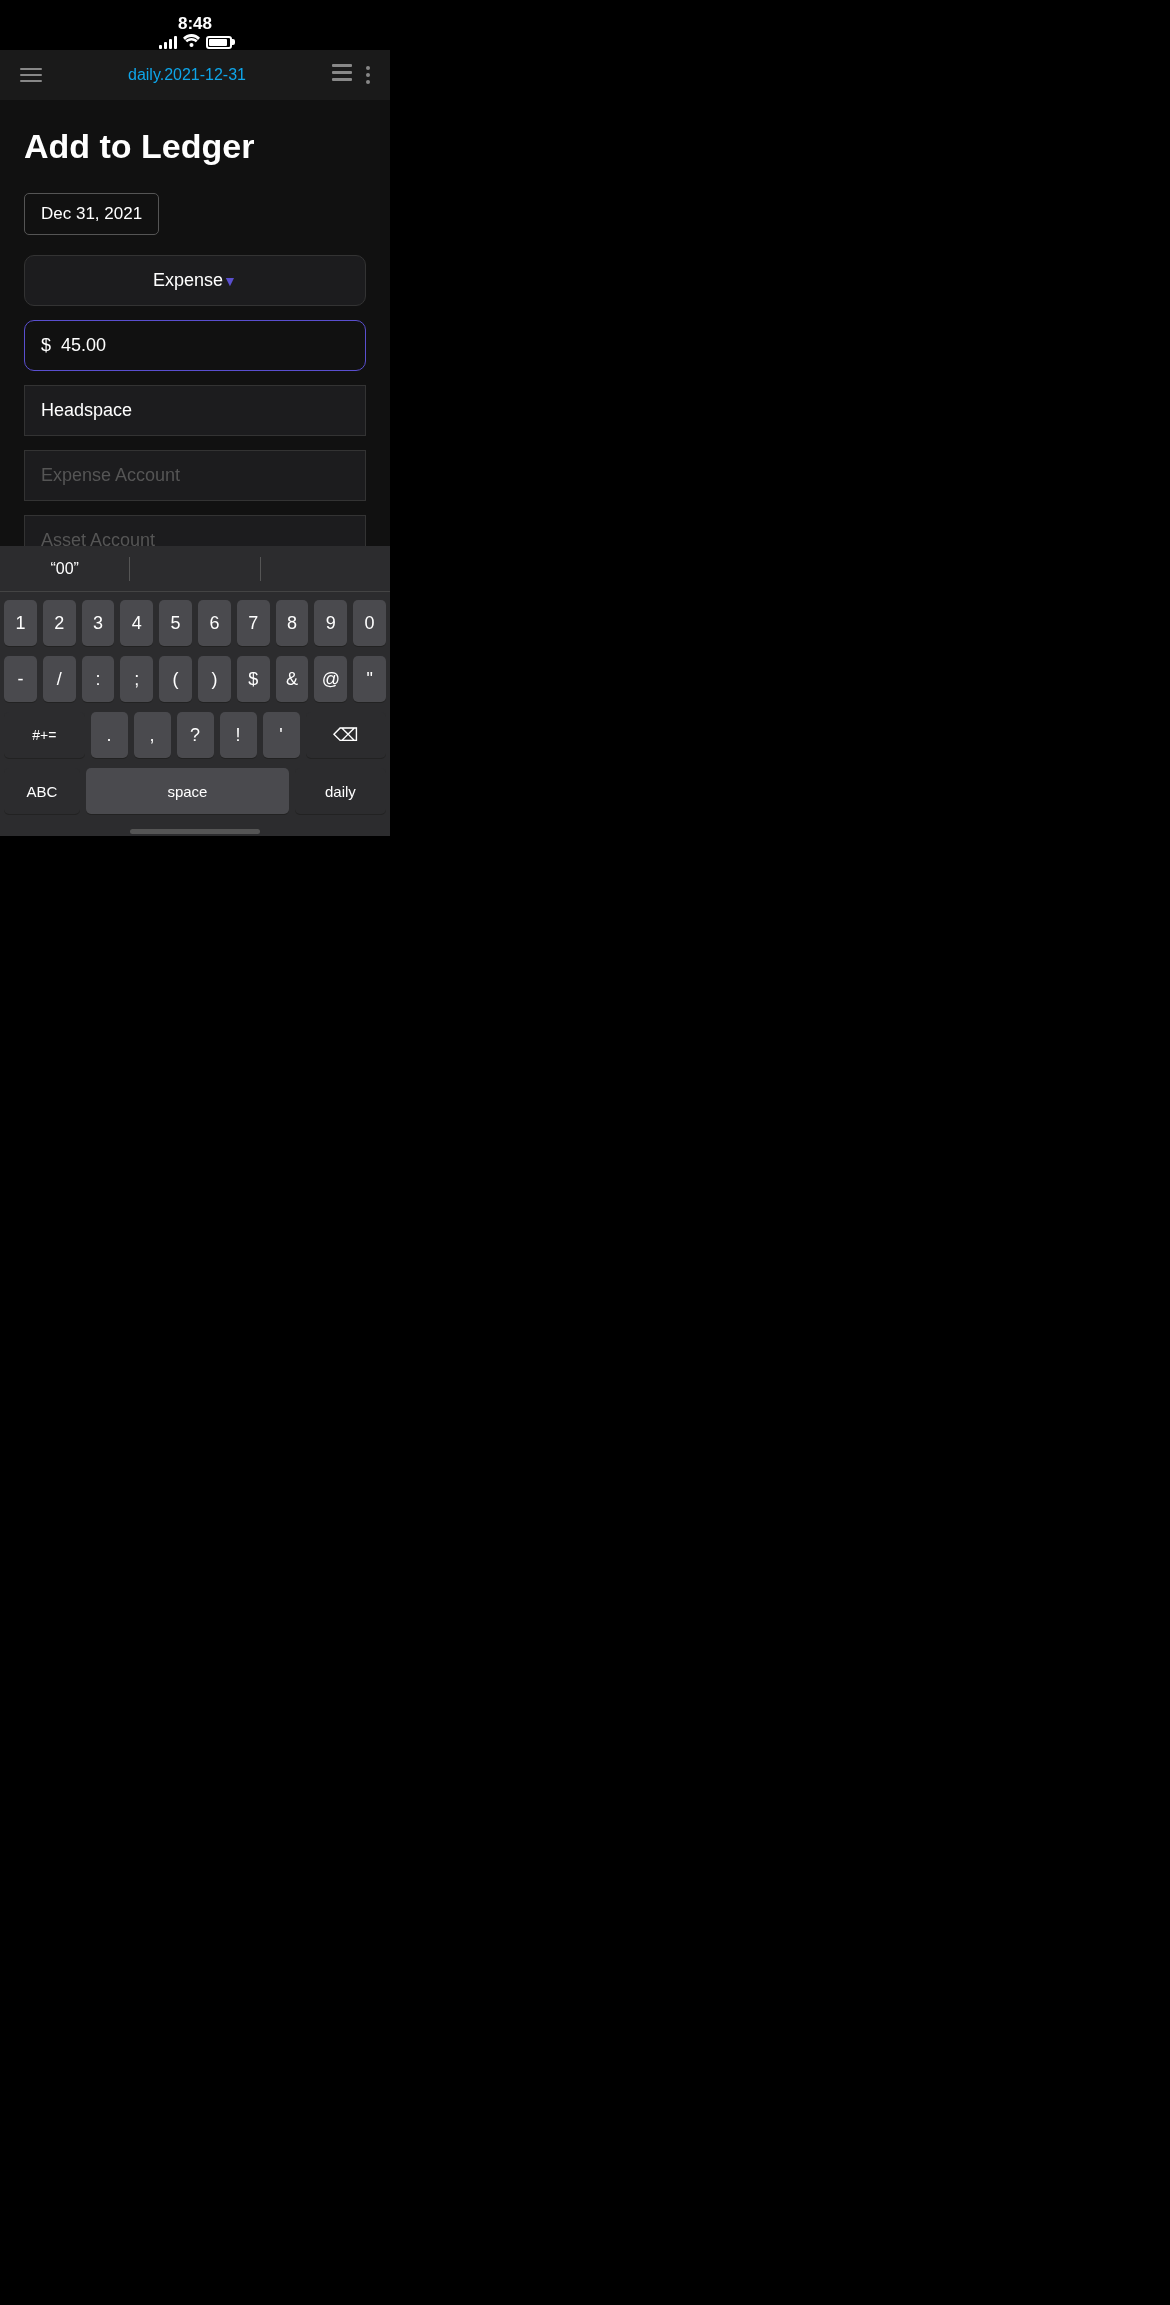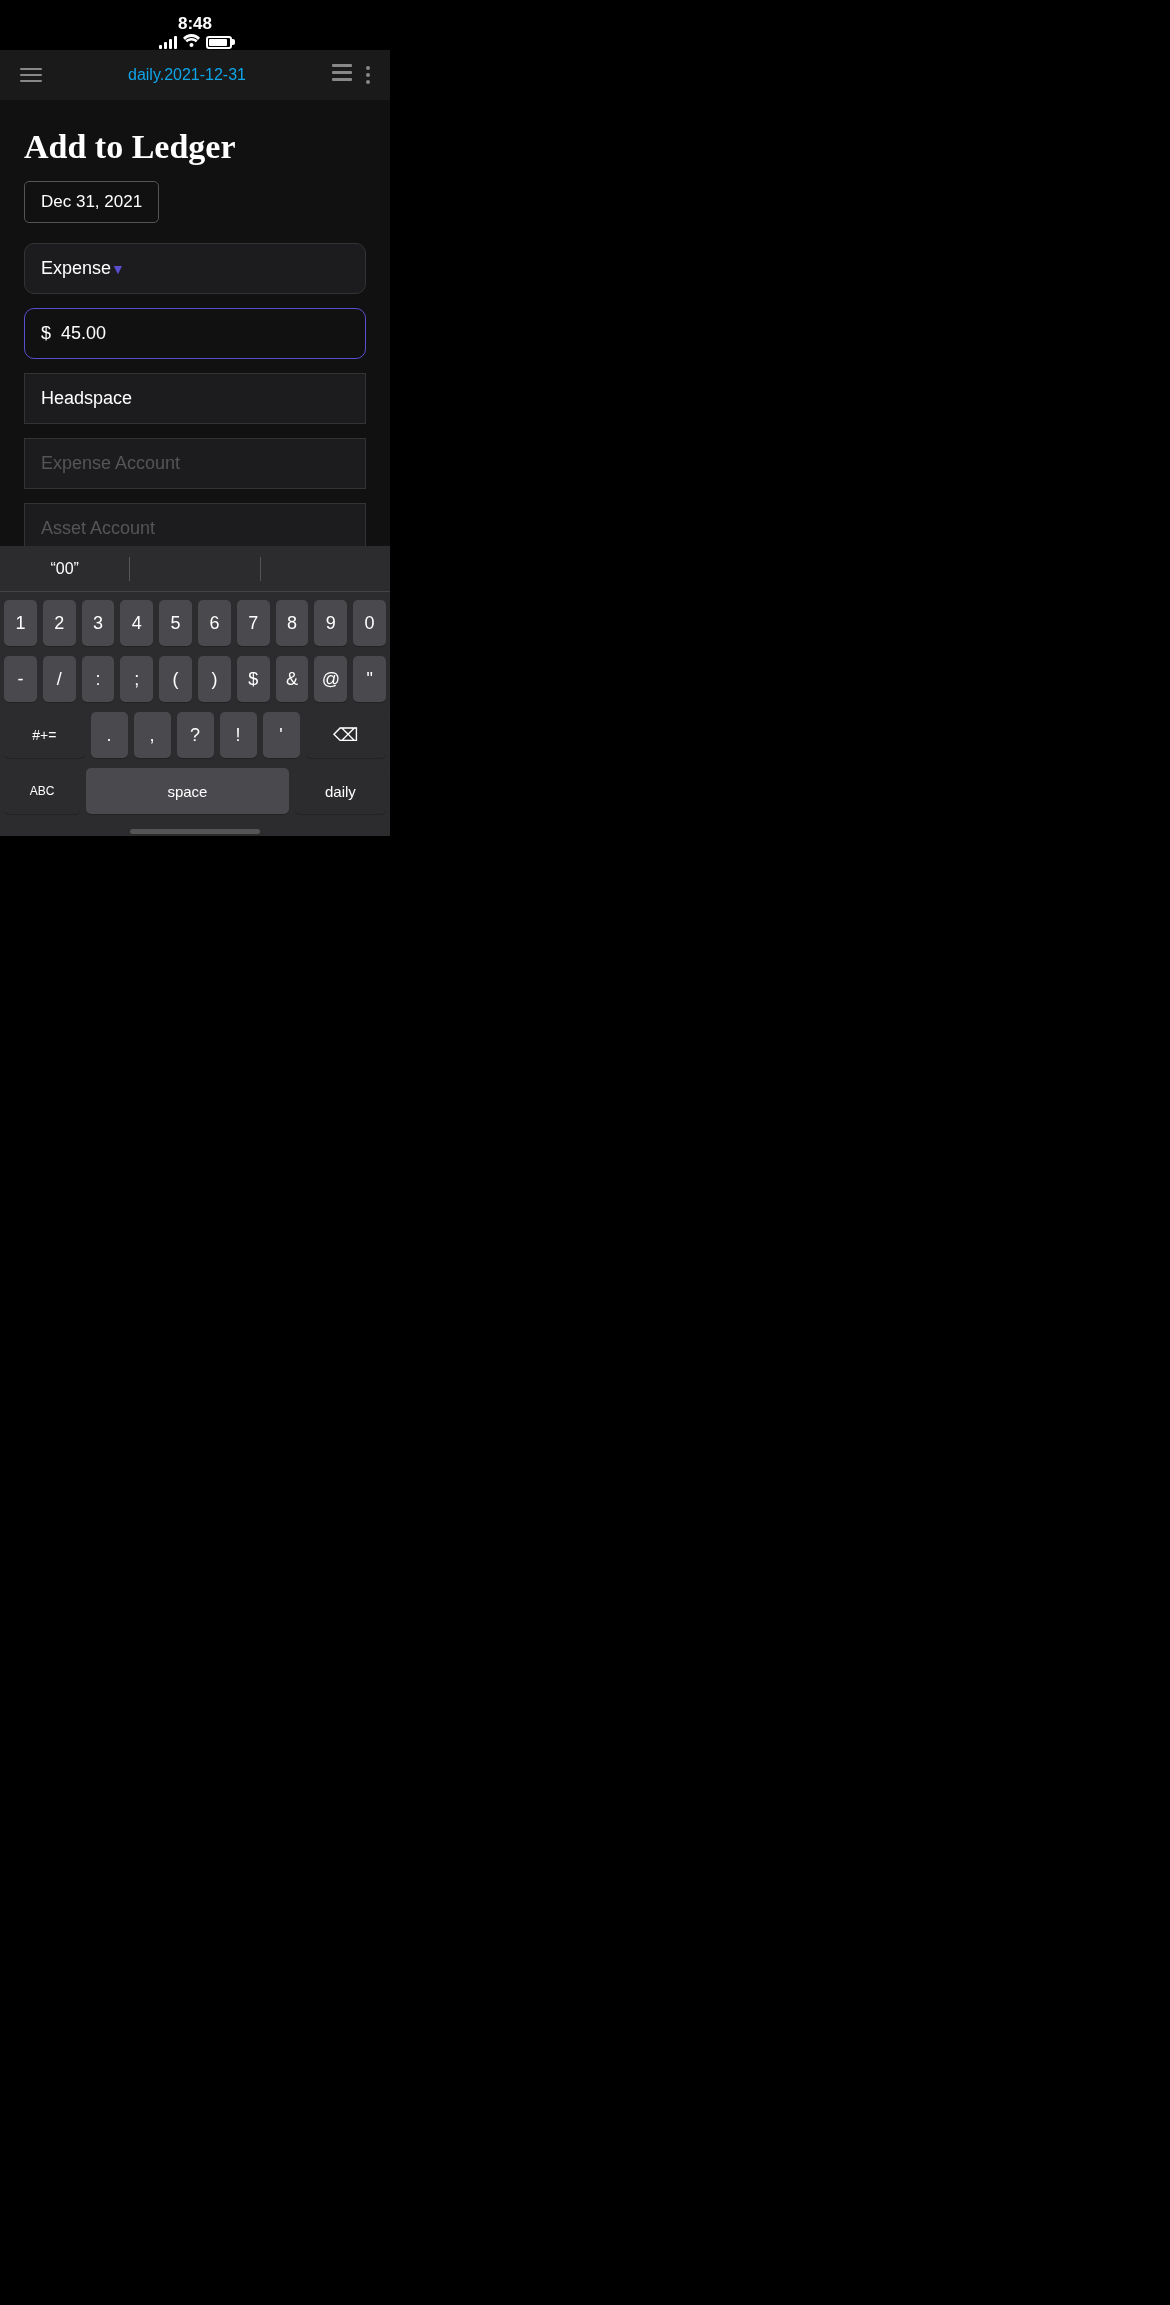--- a/index.html
+++ b/index.html
@@ -149,23 +149,22 @@
     .main-content {
       background: #111;
       padding: 28px 24px 20px;
       flex: 1;
     }
 
     .page-title {
       font-size: 34px;
       font-weight: 700;
       color: #fff;
-      margin-bottom: 16px;
+      margin-bottom: 28px;
       line-height: 1.1;
-      font-family: Liberation Serif, serif;
     }
 
     .date-button {
       display: inline-block;
       border: 1.5px solid #555;
       border-radius: 5px;
       padding: 10px 16px;
       font-size: 17px;
       color: #fff;
       background: transparent;
@@ -175,21 +174,21 @@
 
     .type-select {
       width: 100%;
       background: #1c1c1e;
       border: 1px solid #333;
       border-radius: 10px;
       padding: 14px 16px;
       font-size: 18px;
       color: #fff;
       display: flex;
-      justify-content: flex-start;
+      justify-content: center;
       align-items: center;
       margin-bottom: 14px;
       cursor: pointer;
     }
 
     .dropdown-arrow {
       color: #5a4fcf;
       font-size: 14px;
     }
 
@@ -450,21 +449,21 @@
       <div class="key">,</div>
       <div class="key">?</div>
       <div class="key">!</div>
       <div class="key">'</div>
       <div class="key key-dark key-wide key-backspace">
         <span class="backspace-symbol">⌫</span>
       </div>
     </div>
 
     <div class="key-row">
-      <div class="key key-dark key-wide" style="font-size:12px">ABC</div>
+      <div class="key key-dark key-wide" style="font-size:15px">ABC</div>
       <div class="key key-space" style="font-size:15px; max-width: none; flex: 4;">space</div>
       <div class="key key-dark key-return" style="font-size:15px">daily</div>
     </div>
   </div>
 
   <div class="home-indicator">
     <div class="home-bar"></div>
   </div>
 </div>
 

